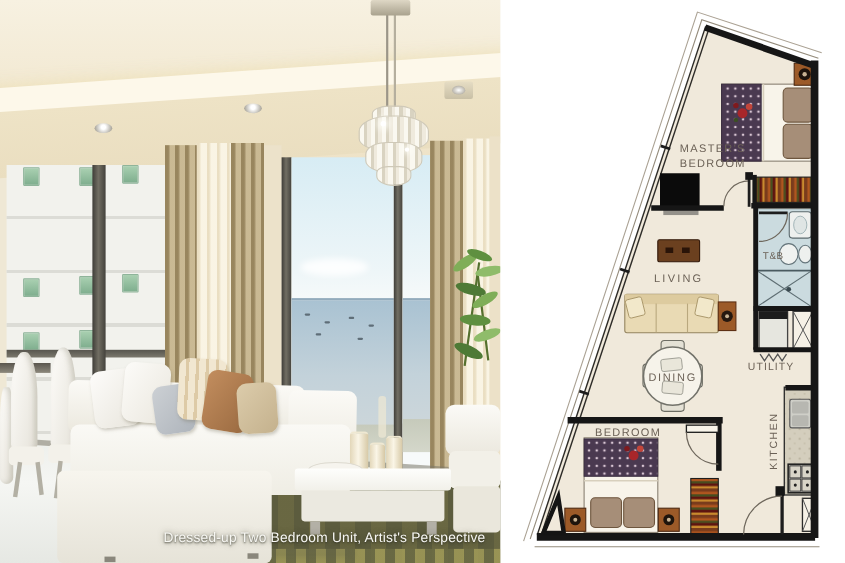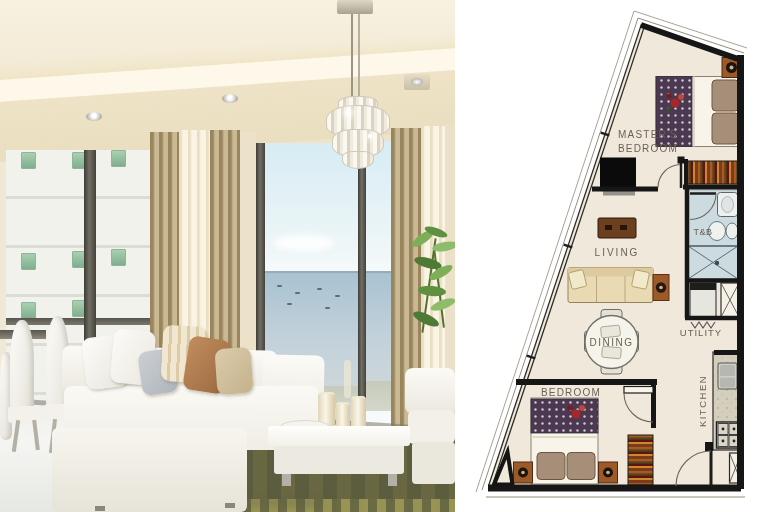--- a/index.html
+++ b/index.html
@@ -186,20 +186,21 @@
     <div class="abs" style="left:344px;top:360px;width:7px;height:38px;background:rgba(236,231,211,.75);border-radius:3px;"></div>
     <div class="abs candle" style="left:318px;top:392px;width:17px;height:40px;"></div>
     <div class="abs candle" style="left:336px;top:402px;width:14px;height:32px;"></div>
     <div class="abs candle" style="left:351px;top:396px;width:15px;height:38px;"></div>
     <div class="abs" style="left:280px;top:420px;width:48px;height:12px;border-radius:50%;background:#f6f4ee;border:1px solid #dcd9cf;"></div>
     <div class="abs ct-top"></div>
     <div class="abs ct-front"></div>
     <div class="abs ct-leg" style="left:282px;top:474px;"></div>
     <div class="abs ct-leg" style="left:388px;top:474px;"></div>
 
+    <div class="abs caption">Dressed-up Two Bedroom Unit, Artist's Perspective</div>
   </div>
 
   <div class="plan-panel">
     <svg width="313" height="512" viewBox="0 0 313 512">
       <defs>
         <pattern id="dotsP" width="7" height="7" patternUnits="userSpaceOnUse">
           <rect width="7" height="7" fill="#4a3950"></rect>
             <circle cx="3.5" cy="3.5" r="1.2" fill="#d9c6d4"></circle>
         </pattern>
         <pattern id="strV" width="12" height="24" patternUnits="userSpaceOnUse">

